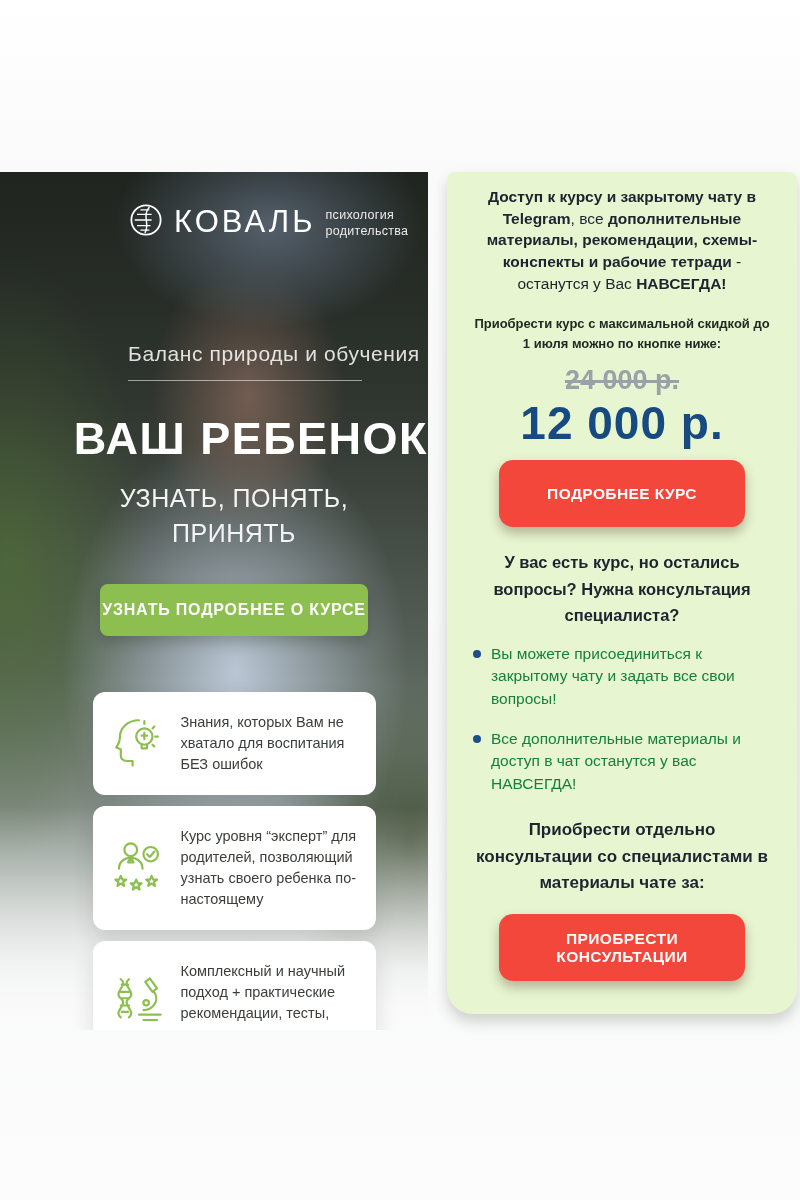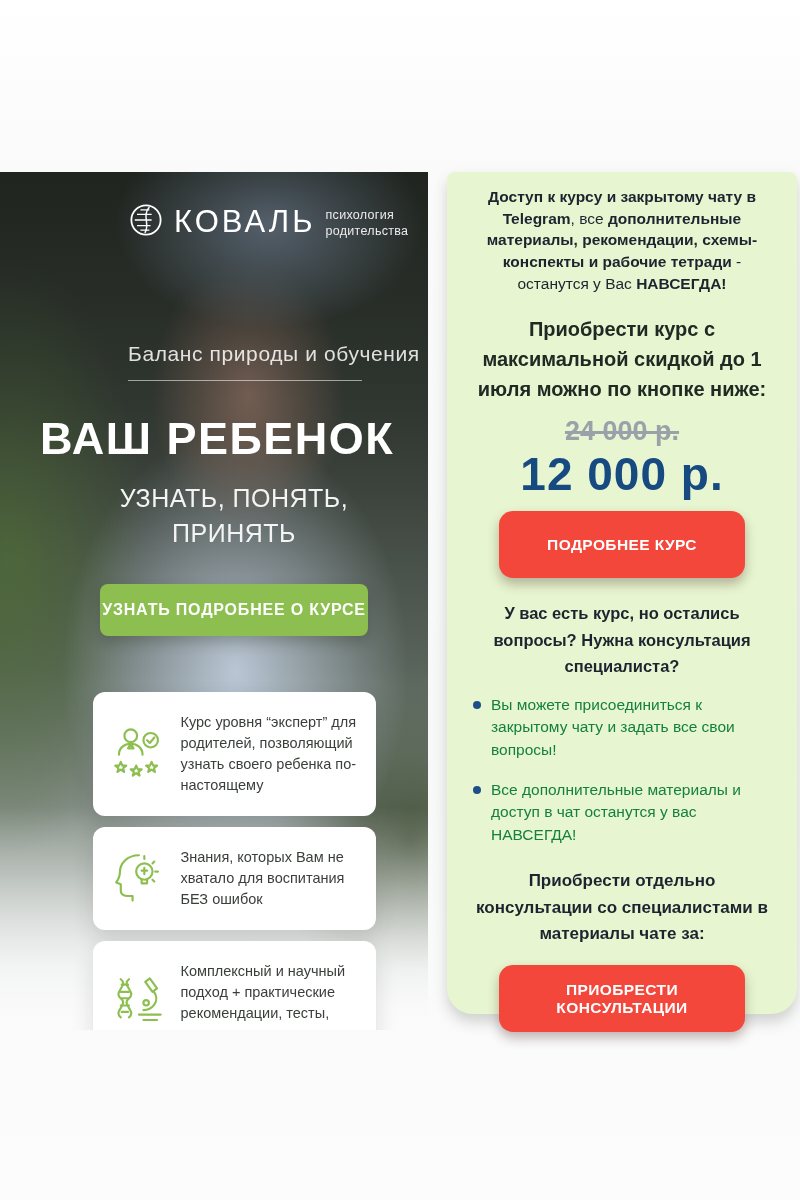--- a/index.html
+++ b/index.html
@@ -22,39 +22,39 @@
   .hero-content { position:relative; z-index:2; height:100%;margin-left:40px; }
 
   .logo-row { display:flex; align-items:center; gap:10px; margin:30px 0 0 88px; }
   .logo-icon { flex-shrink:0; }
   .brand-name { color:#ffffff; font-size:31px; letter-spacing:3px; font-weight:500; }
   .brand-tagline { color:#ececec; font-size:12.5px; line-height:1.3; letter-spacing:0.3px; margin-top:2px; }
 
   .kicker { margin:100px 0 0 88px; color:rgba(255,255,255,0.85); font-size:21px; letter-spacing:0.6px; }
   .kicker-divider { width:234px; margin:14px 0 0 88px; border:none; border-top:1px solid rgba(255,255,255,0.55); }
 
-  .hero-title { margin-top:32px; text-align:left; color:#ffffff; font-size:45px; font-weight:700; letter-spacing:1.5px; }
+  .hero-title { margin-top:32px; text-align:right; color:#ffffff; font-size:45px; font-weight:700; letter-spacing:1.5px; }
   .hero-subtitle { margin:16px auto 0; max-width:270px; text-align:center; color:#f4f4f4; font-size:25px; line-height:1.38; letter-spacing:0.5px; }
 
   .green-btn { display:block; margin:34px auto 0; width:268px; height:52px; border:none; border-radius:8px;
     background:#8cbf4f; color:#ffffff; font-family:inherit; font-size:16px; font-weight:700; letter-spacing:0.8px; cursor:pointer;
     box-shadow:0 6px 14px rgba(30,40,20,0.25); }
 
   .cards { width:283px; margin:56px auto 0; }
   .feature-card { display:flex; align-items:center; gap:14px; background:#ffffff; border-radius:12px;
     padding:20px 16px; margin-bottom:11px; box-shadow:0 10px 22px rgba(40,45,40,0.14); }
   .feature-icon { flex-shrink:0; }
   .feature-text { font-size:14.5px; line-height:1.45; color:#3a3f3a; text-align:left; }
 
   
   .right-panel { position:absolute; left:447px; top:172px; width:350px; height:842px; background:#e7f6d0;
     border-radius:8px 8px 26px 26px; box-shadow:0 8px 14px rgba(60,70,55,0.22); padding:14px 26px 12px; text-align:center; }
   .offer-intro { font-size:15.5px; line-height:1.4; color:#1c2430; }
   .offer-intro b { font-weight:700; }
-  .offer-deadline { margin-top:20px; font-size:20px; line-height:1.5; font-weight:600; color:#202a24; }
+  .offer-deadline { margin-top:20px; font-size:13px; line-height:1.5; font-weight:600; color:#202a24; }
   .old-price { margin-top:12px; font-size:27px; font-weight:700; color:#9aa1a8; text-decoration:line-through; text-decoration-thickness:3px; }
   .new-price { margin-top:0px; font-size:46px; font-weight:800; color:#174a80; letter-spacing:1px; }
   .red-btn { display:block; margin:10px auto 0; width:246px; height:67px; border:none; border-radius:14px;
     background:#f4473c; color:#ffffff; font-family:inherit; font-size:15.5px; font-weight:700; letter-spacing:0.4px; cursor:pointer;
     box-shadow:0 6px 12px rgba(60,20,15,0.30); }
   .question { margin-top:22px; font-size:16.5px; line-height:1.6; font-weight:700; color:#1c2430; }
   .bullet-list { list-style:none; margin-top:14px; text-align:left; }
   .bullet-item { display:flex; gap:10px; margin-bottom:18px; font-size:15.5px; line-height:1.45; color:#15803d; }
   .bullet-dot { flex-shrink:0; width:8px; height:8px; border-radius:50%; background:#1d4e89; margin-top:7px; }
   .consult-offer { margin-top:22px; font-size:17px; line-height:1.55; font-weight:700; color:#1c2430; }
@@ -92,43 +92,43 @@
       <div class="hero-title">ВАШ РЕБЕНОК</div>
       <div class="hero-subtitle">УЗНАТЬ, ПОНЯТЬ, ПРИНЯТЬ</div>
 
       <button class="green-btn">УЗНАТЬ ПОДРОБНЕЕ О КУРСЕ</button>
 
       <div class="cards">
 
         <div class="feature-card">
           <span class="feature-icon">
             <svg class="outline" width="58" height="58" viewBox="0 0 64 64">
+              <path d="M33 8C20 8 12 17 12 27c0 4-2 8-4 11l5 2v7c0 4 3 6 7 6h6v5"></path>
+              <circle cx="39" cy="26" r="9"></circle>
+              <path d="M36 35v4h6v-4 M39 22v7 M36 25h6"></path>
+              <path d="M39 12v-3 M51 26h3 M48 17l2-2 M48 35l2 2"></path>
+            </svg>
+          </span>
+          <p class="feature-text">Знания, которых Вам не хватало для воспитания БЕЗ ошибок</p>
+        </div>
+
+        <div class="feature-card">
+          <span class="feature-icon">
+            <svg class="outline" width="58" height="58" viewBox="0 0 64 64">
               <circle cx="24" cy="14" r="7"></circle>
               <path d="M11 35c0-8 6-12 13-12s13 4 13 12"></path>
               <path d="M24 23l-3 5h6z"></path>
               <circle cx="46" cy="19" r="8"></circle>
               <path d="M42 19l3 3 5-6"></path>
               <path transform="translate(13,49)" d="M0 -6 L1.8 -1.9 L6 -1.9 L2.6 0.9 L3.7 5 L0 2.4 L-3.7 5 L-2.6 0.9 L-6 -1.9 L-1.8 -1.9 Z"></path>
               <path transform="translate(30,53)" d="M0 -6 L1.8 -1.9 L6 -1.9 L2.6 0.9 L3.7 5 L0 2.4 L-3.7 5 L-2.6 0.9 L-6 -1.9 L-1.8 -1.9 Z"></path>
               <path transform="translate(47,49)" d="M0 -6 L1.8 -1.9 L6 -1.9 L2.6 0.9 L3.7 5 L0 2.4 L-3.7 5 L-2.6 0.9 L-6 -1.9 L-1.8 -1.9 Z"></path>
             </svg>
           </span>
           <p class="feature-text">Курс уровня “эксперт” для родителей, позволяющий узнать своего ребенка по-настоящему</p>
-        </div>
-
-        <div class="feature-card">
-          <span class="feature-icon">
-            <svg class="outline" width="58" height="58" viewBox="0 0 64 64">
-              <path d="M33 8C20 8 12 17 12 27c0 4-2 8-4 11l5 2v7c0 4 3 6 7 6h6v5"></path>
-              <circle cx="39" cy="26" r="9"></circle>
-              <path d="M36 35v4h6v-4 M39 22v7 M36 25h6"></path>
-              <path d="M39 12v-3 M51 26h3 M48 17l2-2 M48 35l2 2"></path>
-            </svg>
-          </span>
-          <p class="feature-text">Знания, которых Вам не хватало для воспитания БЕЗ ошибок</p>
         </div>
 
         <div class="feature-card">
           <span class="feature-icon">
             <svg class="outline" width="58" height="58" viewBox="0 0 64 64">
               <path d="M13 8c9 7-9 14 0 21s-9 14 0 21"></path>
               <path d="M22 8c-9 7 9 14 0 21s9 14 0 21"></path>
               <path d="M14 14h7 M13 22h9 M14 29h7 M13 37h9 M14 44h7"></path>
               <path d="M40 11l5-4 8 11-5 4z"></path>
               <path d="M49 21c4 5 4 11 1 15-3 4-7 6-12 6"></path>

